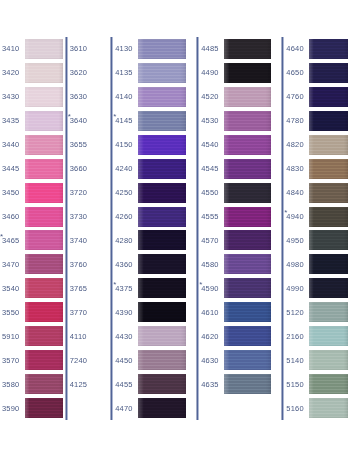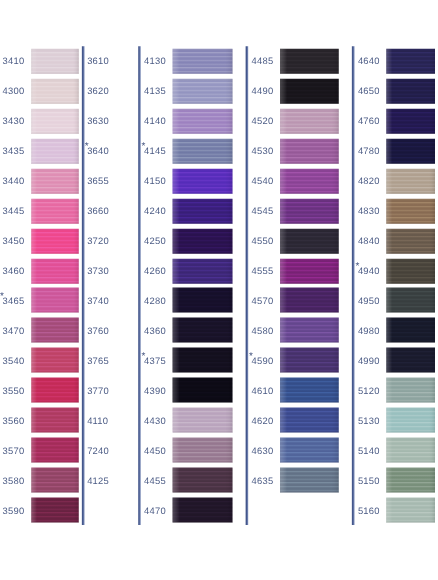--- a/index.html
+++ b/index.html
@@ -107,21 +107,21 @@
 <body>
 
 <div id="chart">
   <div class="columns">
       <div class="col col-0">
         <div class="row code-first">
           <span class="code">3410</span>
           <div class="swatch" title="3410" style="background-color: rgb(222, 208, 216);"></div>
         </div>
         <div class="row code-first">
-          <span class="code">4300</span>
+          <span class="code">3420</span>
           <div class="swatch" title="3420" style="background-color: rgb(227, 211, 213);"></div>
         </div>
         <div class="row code-first">
           <span class="code">3430</span>
           <div class="swatch" title="3430" style="background-color: rgb(231, 212, 221);"></div>
         </div>
         <div class="row code-first">
           <span class="code">3435</span>
           <div class="swatch" title="3435" style="background-color: rgb(220, 195, 220);"></div>
         </div>
@@ -151,21 +151,21 @@
         </div>
         <div class="row code-first">
           <span class="code">3540</span>
           <div class="swatch" title="3540" style="background-color: rgb(194, 70, 108);"></div>
         </div>
         <div class="row code-first">
           <span class="code">3550</span>
           <div class="swatch" title="3550" style="background-color: rgb(199, 45, 92);"></div>
         </div>
         <div class="row code-first">
-          <span class="code">3560</span>
+          <span class="code">5910</span>
           <div class="swatch" title="3560" style="background-color: rgb(178, 62, 102);"></div>
         </div>
         <div class="row code-first">
           <span class="code">3570</span>
           <div class="swatch" title="3570" style="background-color: rgb(168, 47, 94);"></div>
         </div>
         <div class="row code-first">
           <span class="code">3580</span>
           <div class="swatch" title="3580" style="background-color: rgb(150, 72, 106);"></div>
         </div>
@@ -396,21 +396,21 @@
         </div>
         <div class="row code-first">
           <span class="code">4990</span>
           <div class="swatch" title="4990" style="background-color: rgb(27, 28, 47);"></div>
         </div>
         <div class="row code-first">
           <span class="code">5120</span>
           <div class="swatch" title="5120" style="background-color: rgb(147, 168, 164);"></div>
         </div>
         <div class="row code-first">
-          <span class="code">5130</span>
+          <span class="code">2160</span>
           <div class="swatch" title="5130" style="background-color: rgb(158, 195, 194);"></div>
         </div>
         <div class="row code-first">
           <span class="code">5140</span>
           <div class="swatch" title="5140" style="background-color: rgb(169, 188, 178);"></div>
         </div>
         <div class="row code-first">
           <span class="code">5150</span>
           <div class="swatch" title="5150" style="background-color: rgb(126, 148, 128);"></div>
         </div>

